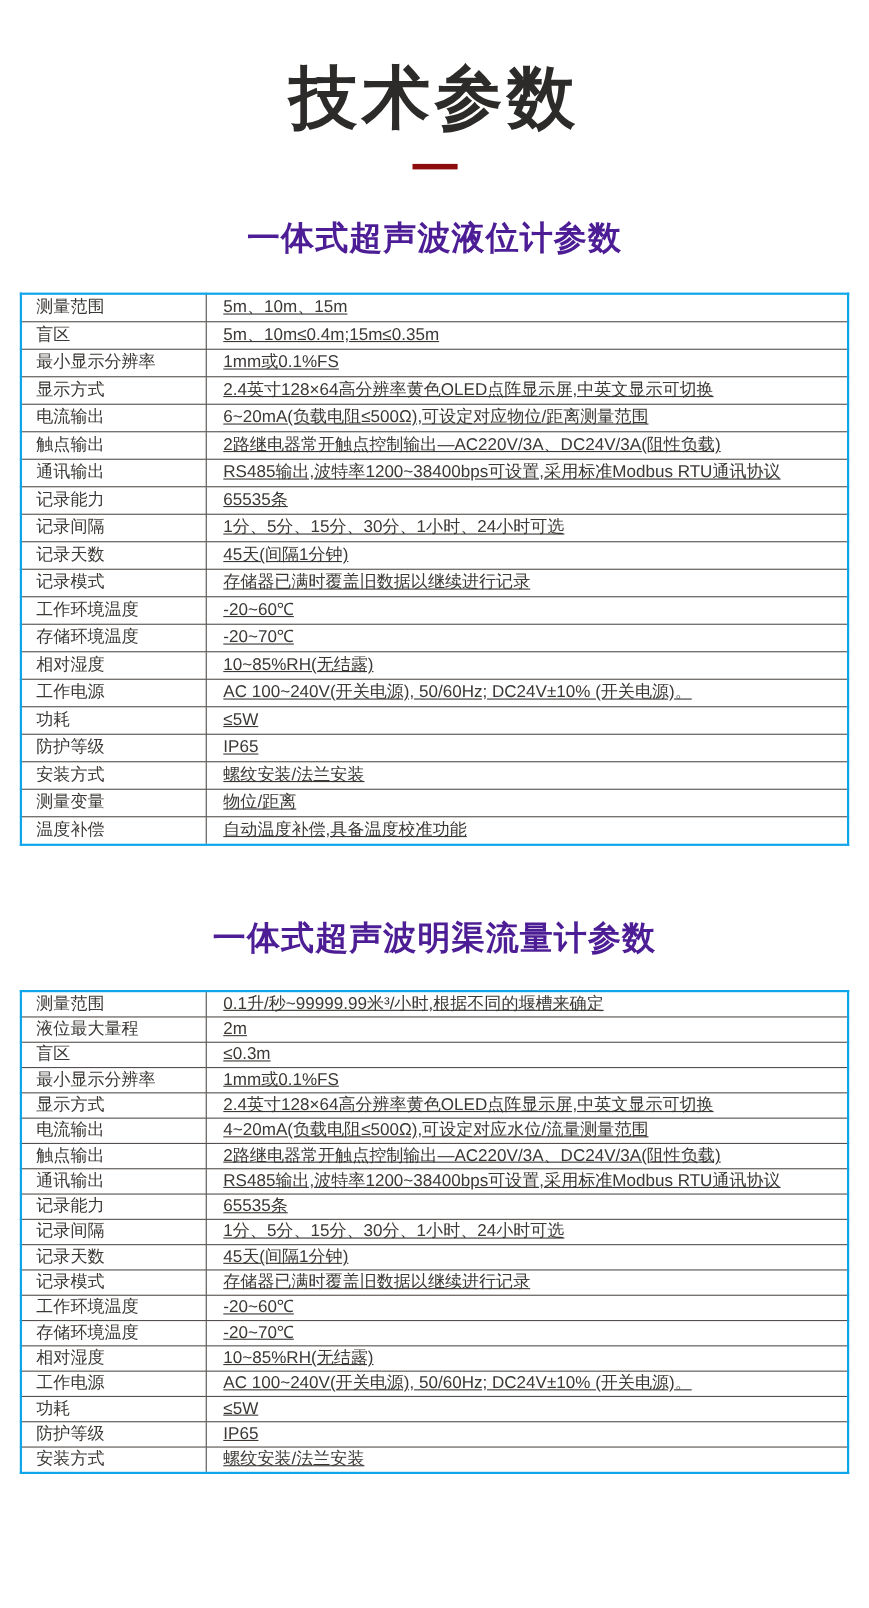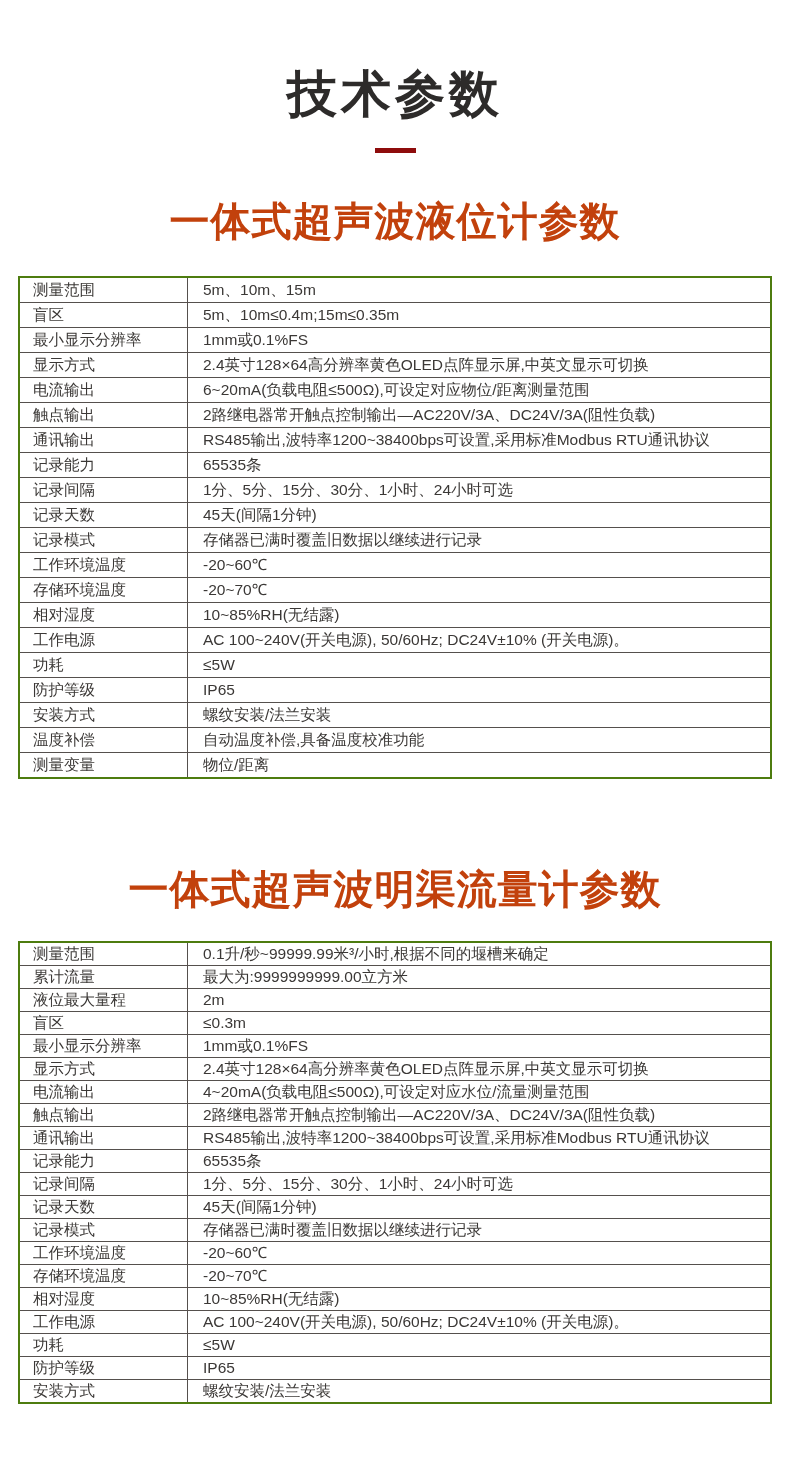--- a/index.html
+++ b/index.html
@@ -11,78 +11,79 @@
     width: 790px;
     min-height: 1462px;
     font-family: "Liberation Sans", sans-serif;
     color: #3b3836;
     -webkit-font-smoothing: antialiased;
   }
   .page {
     padding-top: 50px;
   }
   .page-title {
-    margin: 16px;
+    margin: 4px;
     text-align: center;
-    font-size: 50px;
+    font-size: 62px;
     line-height: 1.15;
     font-weight: 900;
     letter-spacing: 4px;
     color: #2d2b2a;
   }
   .title-divider {
     width: 41px;
     height: 5px;
     background: #8e0c0c;
     margin: 24px auto 0 auto;
   }
   .section-heading {
     margin: 0;
     text-align: center;
-    font-size: 40px;
+    font-size: 30px;
     line-height: 1.1;
     font-weight: 700;
     letter-spacing: 1px;
-    color: #c2410c;
+    color: #4c1d95;
   }
   .section-heading.first {
     margin-top: 46px;
   }
   .section-heading.second {
-    margin-top: 88px;
+    margin-top: 68px;
   }
   table.spec-table {
     width: 754px;
     margin: 0 18px;
     border-collapse: collapse;
     table-layout: fixed;
   }
   table.spec-table.t1 { margin-top: 33px; }
   table.spec-table.t2 { margin-top: 30px; }
   table.spec-table, table.spec-table td {
     border: 1px solid #55504d;
   }
   table.spec-table {
-    border: 2px solid #4d7c0f;
+    border: 2px solid #0ea5e9;
   }
   table.spec-table td {
     font-size: 15.5px;
     color: #3b3836;
     white-space: nowrap;
     overflow: hidden;
     vertical-align: middle;
   }
   table.spec-table.t1 td { padding: 2px 6px; line-height: 20px; }
   table.spec-table.t2 td { padding: 1px 6px; line-height: 20px; }
   td.label-cell {
     width: 148px;
     padding-left: 13px !important;
   }
   td.value-cell {
     padding-left: 15px !important;
+    text-decoration: underline;
   }
 </style>
 </head>
 <body>
 
 <div class="page">
 
   <h1 class="page-title">技术参数</h1>
 
   <div class="title-divider" style="background: rgb(142, 12, 12);"></div>
@@ -157,43 +158,39 @@
   </tr>
         <tr class="spec-row">
     <td class="label-cell">防护等级</td>
     <td class="value-cell">IP65</td>
   </tr>
         <tr class="spec-row">
     <td class="label-cell">安装方式</td>
     <td class="value-cell">螺纹安装/法兰安装</td>
   </tr>
         <tr class="spec-row">
+    <td class="label-cell">测量变量</td>
+    <td class="value-cell">物位/距离</td>
+  </tr>
+        <tr class="spec-row">
     <td class="label-cell">温度补偿</td>
     <td class="value-cell">自动温度补偿,具备温度校准功能</td>
   </tr>
-        <tr class="spec-row">
-    <td class="label-cell">测量变量</td>
-    <td class="value-cell">物位/距离</td>
-  </tr>
       </tbody>
   </table>
 
   <h2 class="section-heading second">一体式超声波明渠流量计参数</h2>
 
   <table class="spec-table t2">
     <tbody>
         <tr class="spec-row">
     <td class="label-cell">测量范围</td>
     <td class="value-cell">0.1升/秒~99999.99米³/小时,根据不同的堰槽来确定</td>
   </tr>
         <tr class="spec-row">
-    <td class="label-cell">累计流量</td>
-    <td class="value-cell">最大为:9999999999.00立方米</td>
-  </tr>
-        <tr class="spec-row">
     <td class="label-cell">液位最大量程</td>
     <td class="value-cell">2m</td>
   </tr>
         <tr class="spec-row">
     <td class="label-cell">盲区</td>
     <td class="value-cell">≤0.3m</td>
   </tr>
         <tr class="spec-row">
     <td class="label-cell">最小显示分辨率</td>
     <td class="value-cell">1mm或0.1%FS</td>

